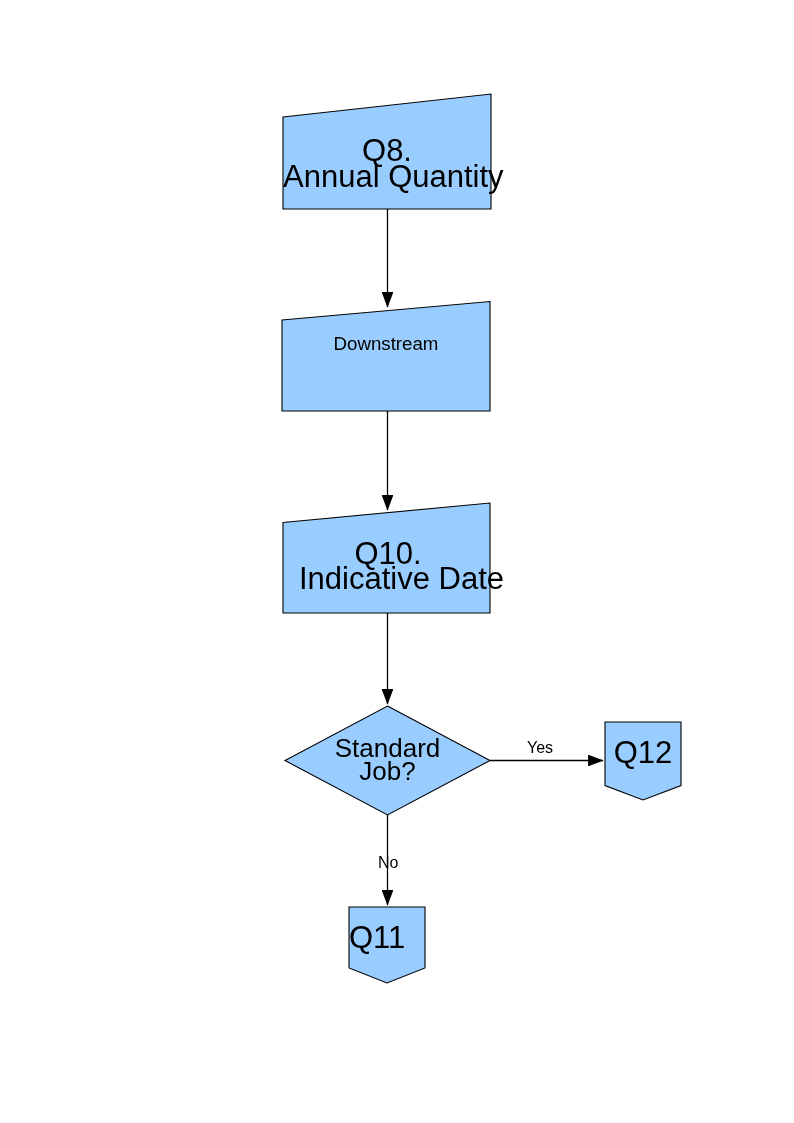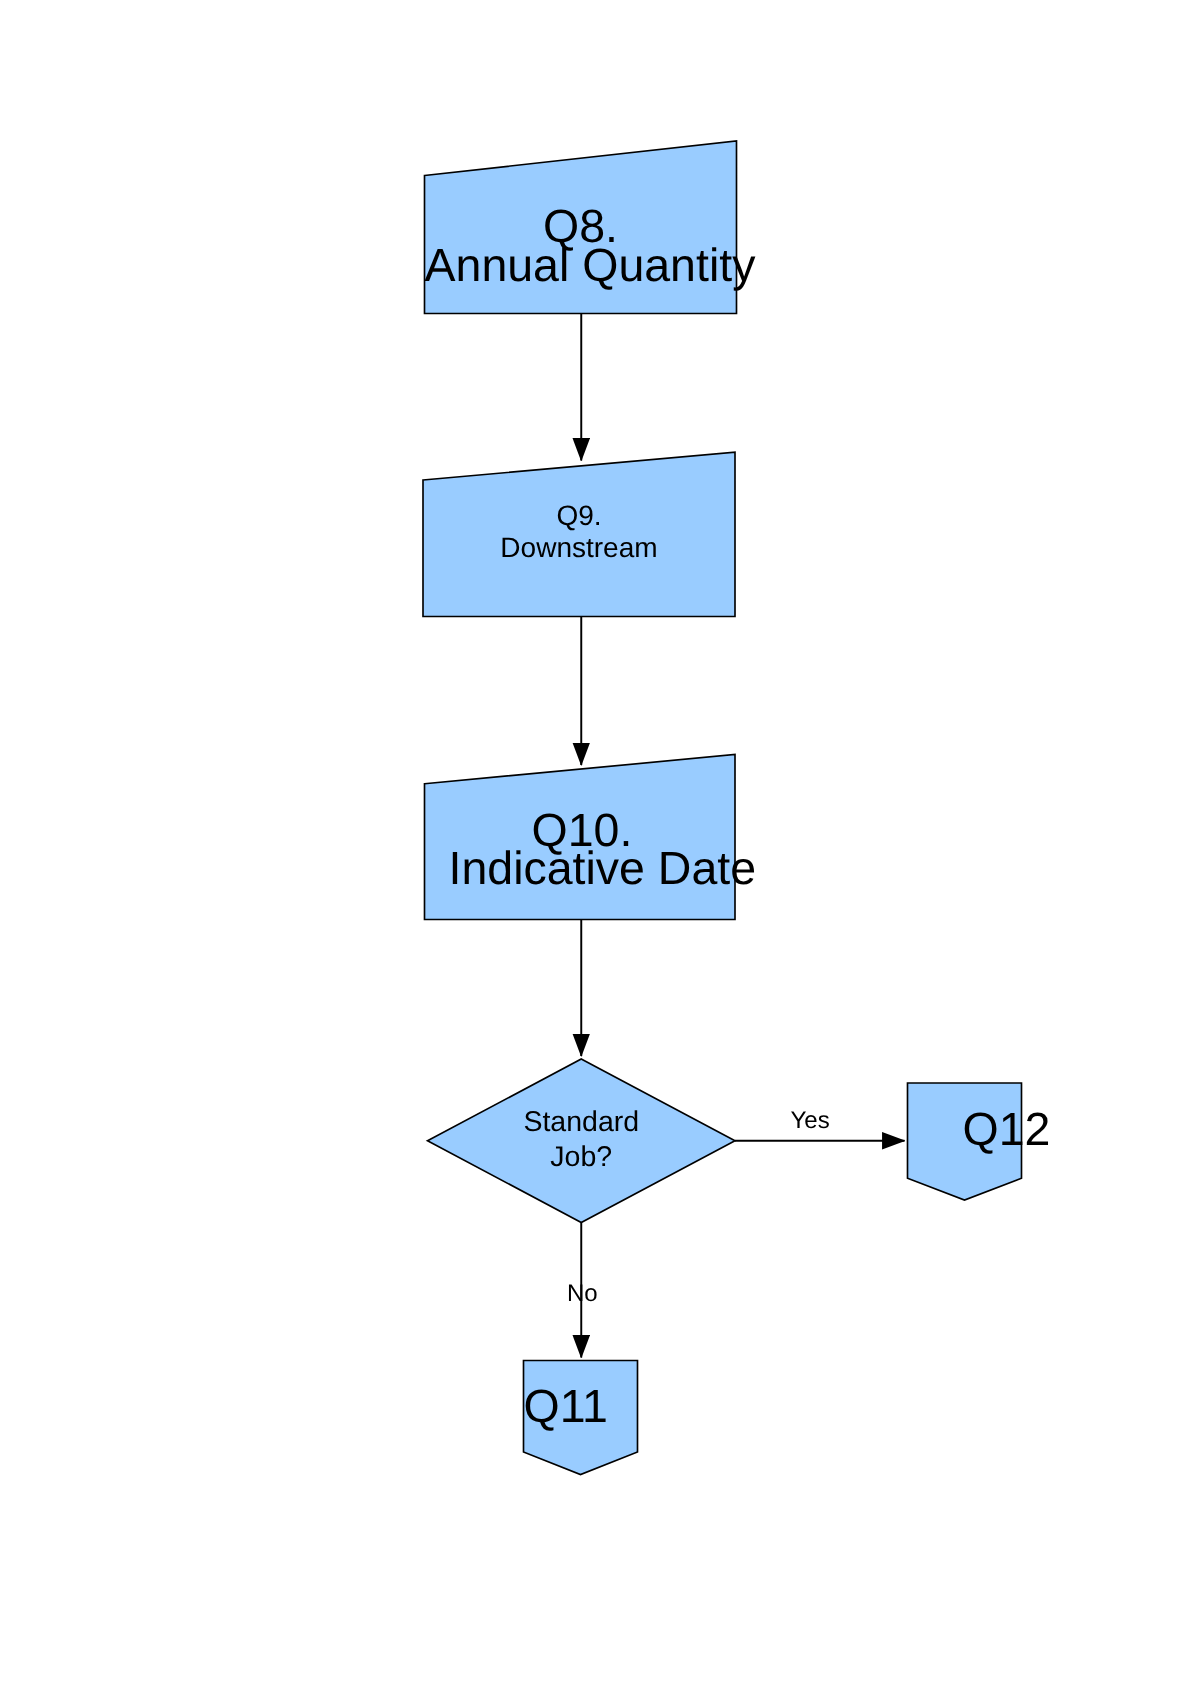--- a/index.html
+++ b/index.html
@@ -42,21 +42,21 @@
   }
   .label-lg {
     font-size: 31px;
     line-height: 25.5px;
   }
   .label-sm {
     font-size: 18.7px;
     line-height: 21.4px;
   }
   .label-md {
-    font-size: 19px;
+    font-size: 26px;
     line-height: 23.2px;
   }
   .edge-label {
     position: absolute;
     font-size: 16px;
     line-height: 25.5px;
     white-space: nowrap;
   }
 </style>
 </head>
@@ -84,35 +84,34 @@
     <polygon class="shape" points="605,722 681,722 681,785.5 643,800 605,785.5"></polygon>
     <polygon class="shape" points="349,907 425,907 425,968 387,983 349,968"></polygon>
   </svg>
 
   <div class="label label-lg" style="left:283px; width:208px; top:138px;">
     <div>Q8.</div>
     <div>Annual Quantity</div>
   </div>
 
   <div class="label label-sm" style="left:282px; width:208px; top:333px;">
-    <div>Q9.</div>
     <div>Downstream</div>
   </div>
 
   <div class="label label-lg" style="left:283px; width:178px; top:540.5px;margin-left:16px;">
     <div>Q10.</div>
     <div>Indicative Date</div>
   </div>
 
   <div class="label label-md" style="left:285px; width:205px; top:736.5px;">
     <div>Standard</div>
     <div>Job?</div>
   </div>
 
-  <div class="label label-lg" style="left:605px; width:76px; top:739.5px;padding-left:28px;">
+  <div class="label label-lg" style="left:605px; width:76px; top:739.5px;">
     <div>Q12</div>
   </div>
 
   <div class="label label-lg" style="left:349px; width:56px; top:925px;">
     <div>Q11</div>
   </div>
 
   <div class="edge-label" style="left:527px; top:734.5px;">Yes</div>
   <div class="edge-label" style="left:378px; top:850px;">No</div>
 

